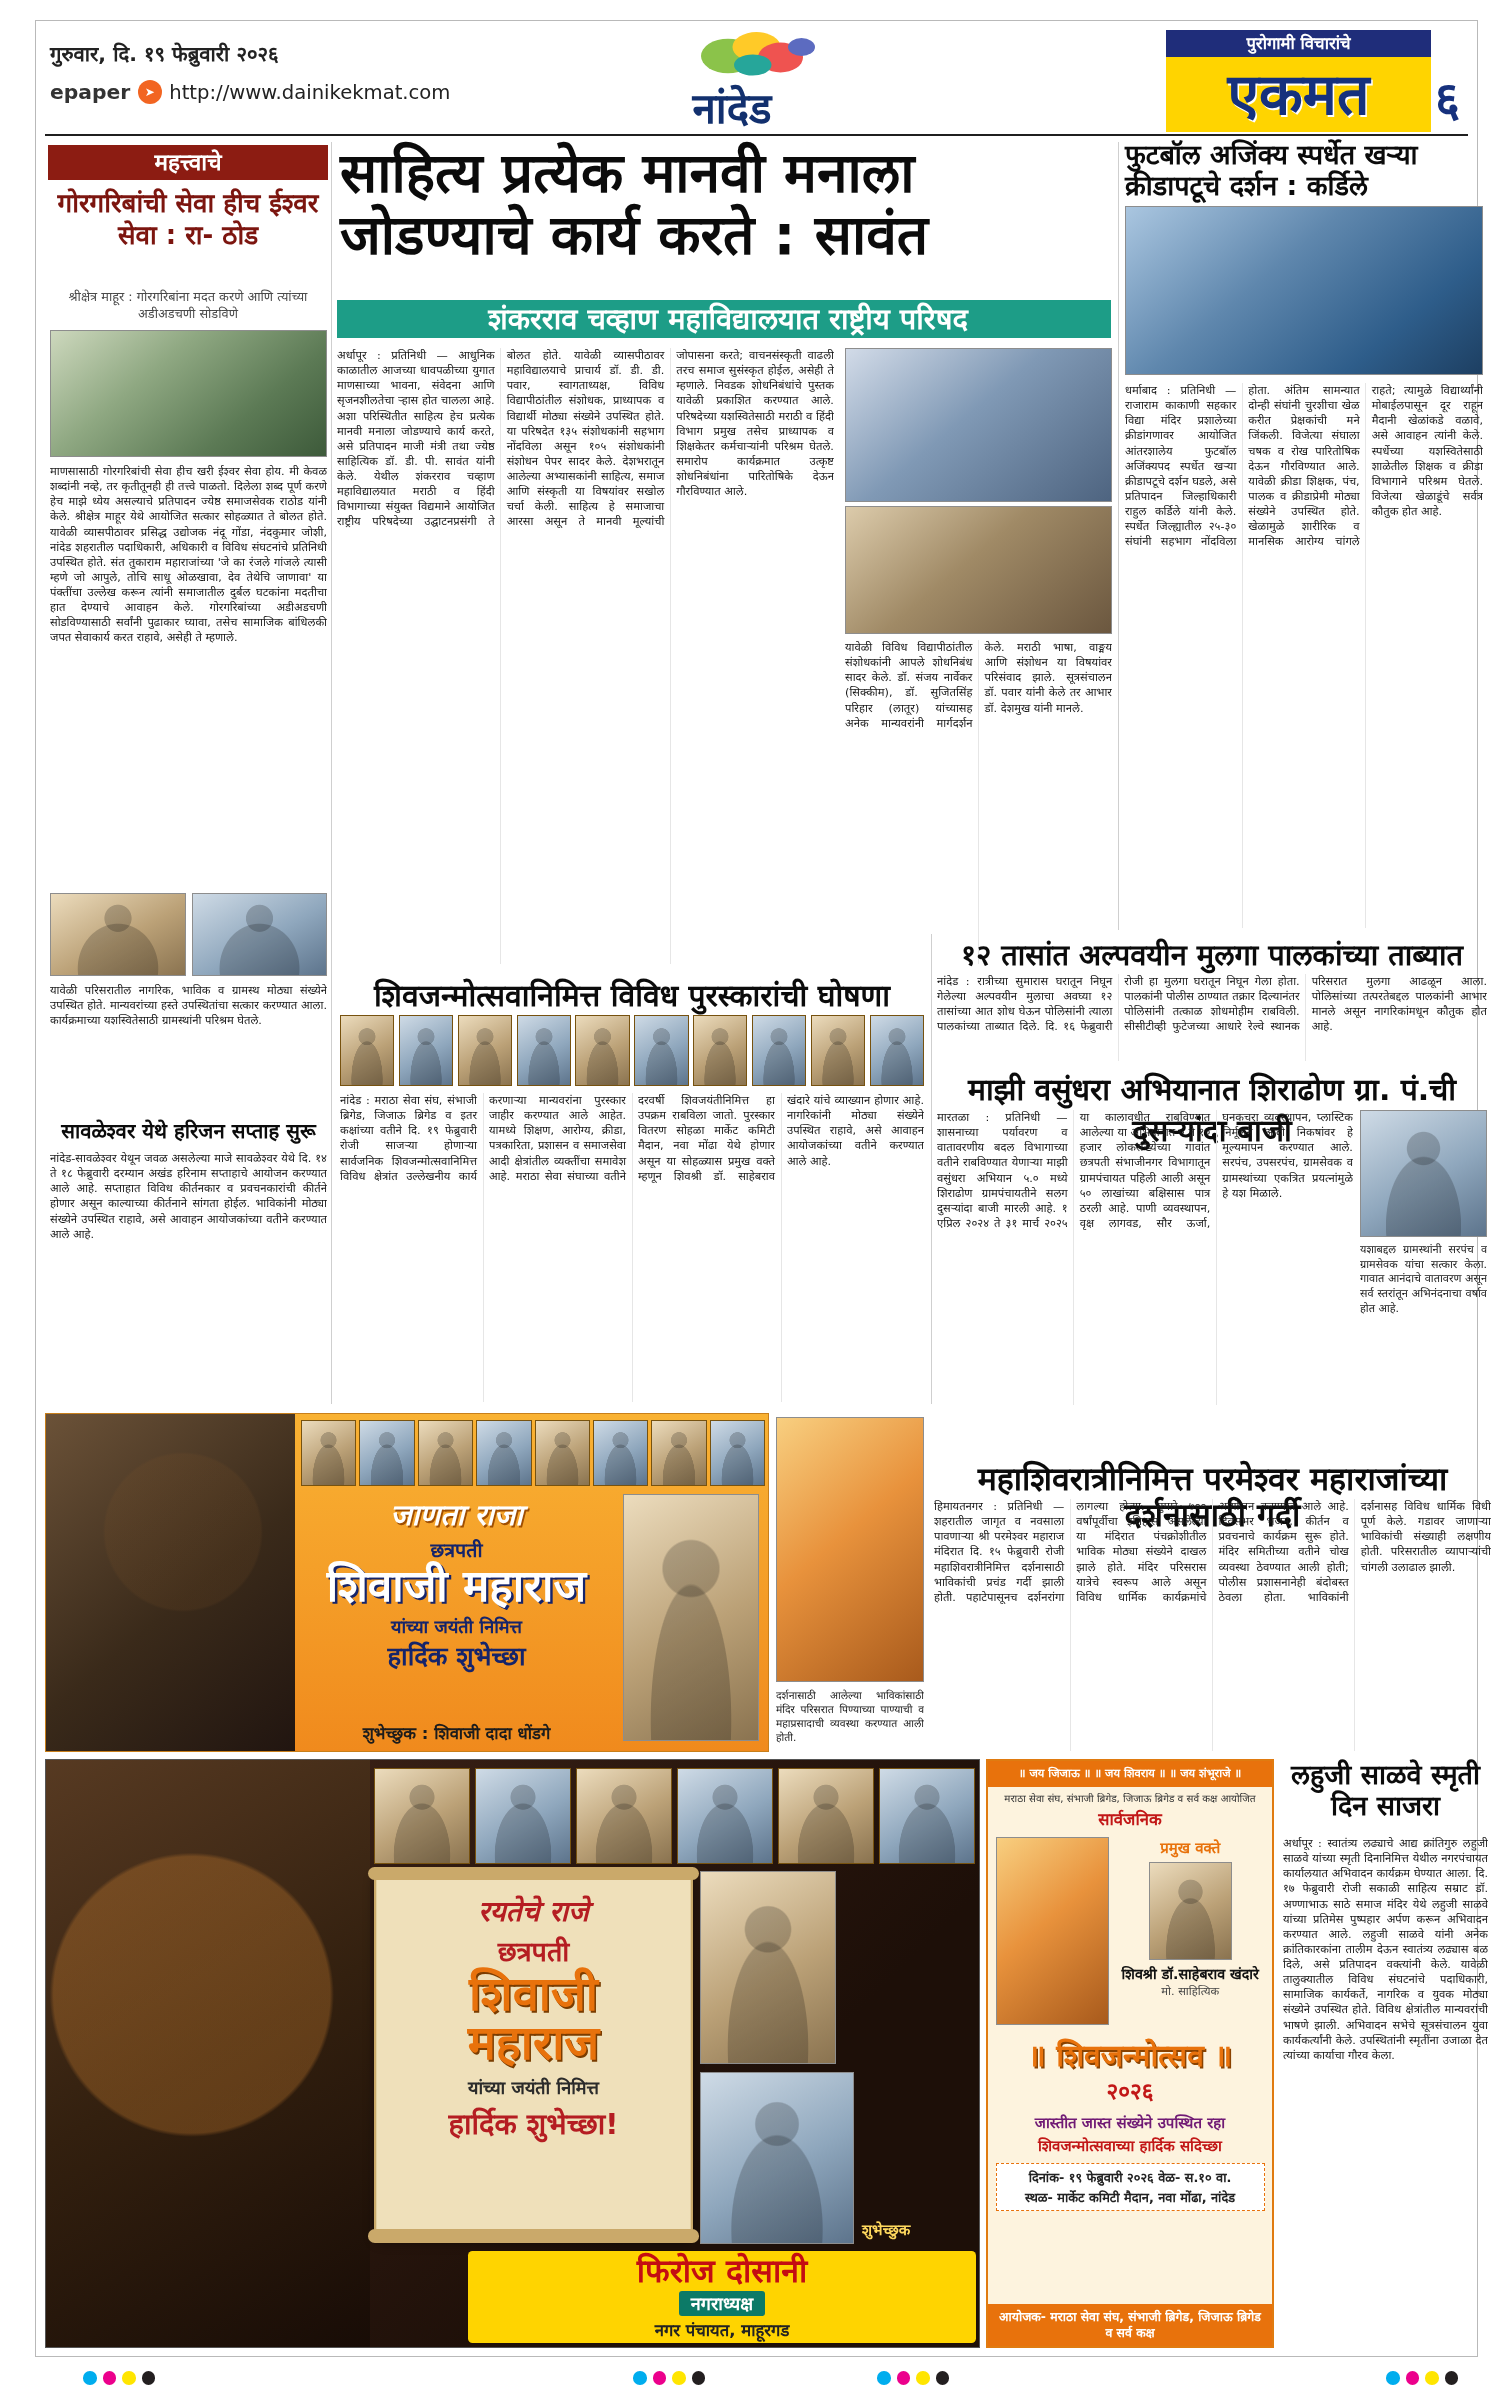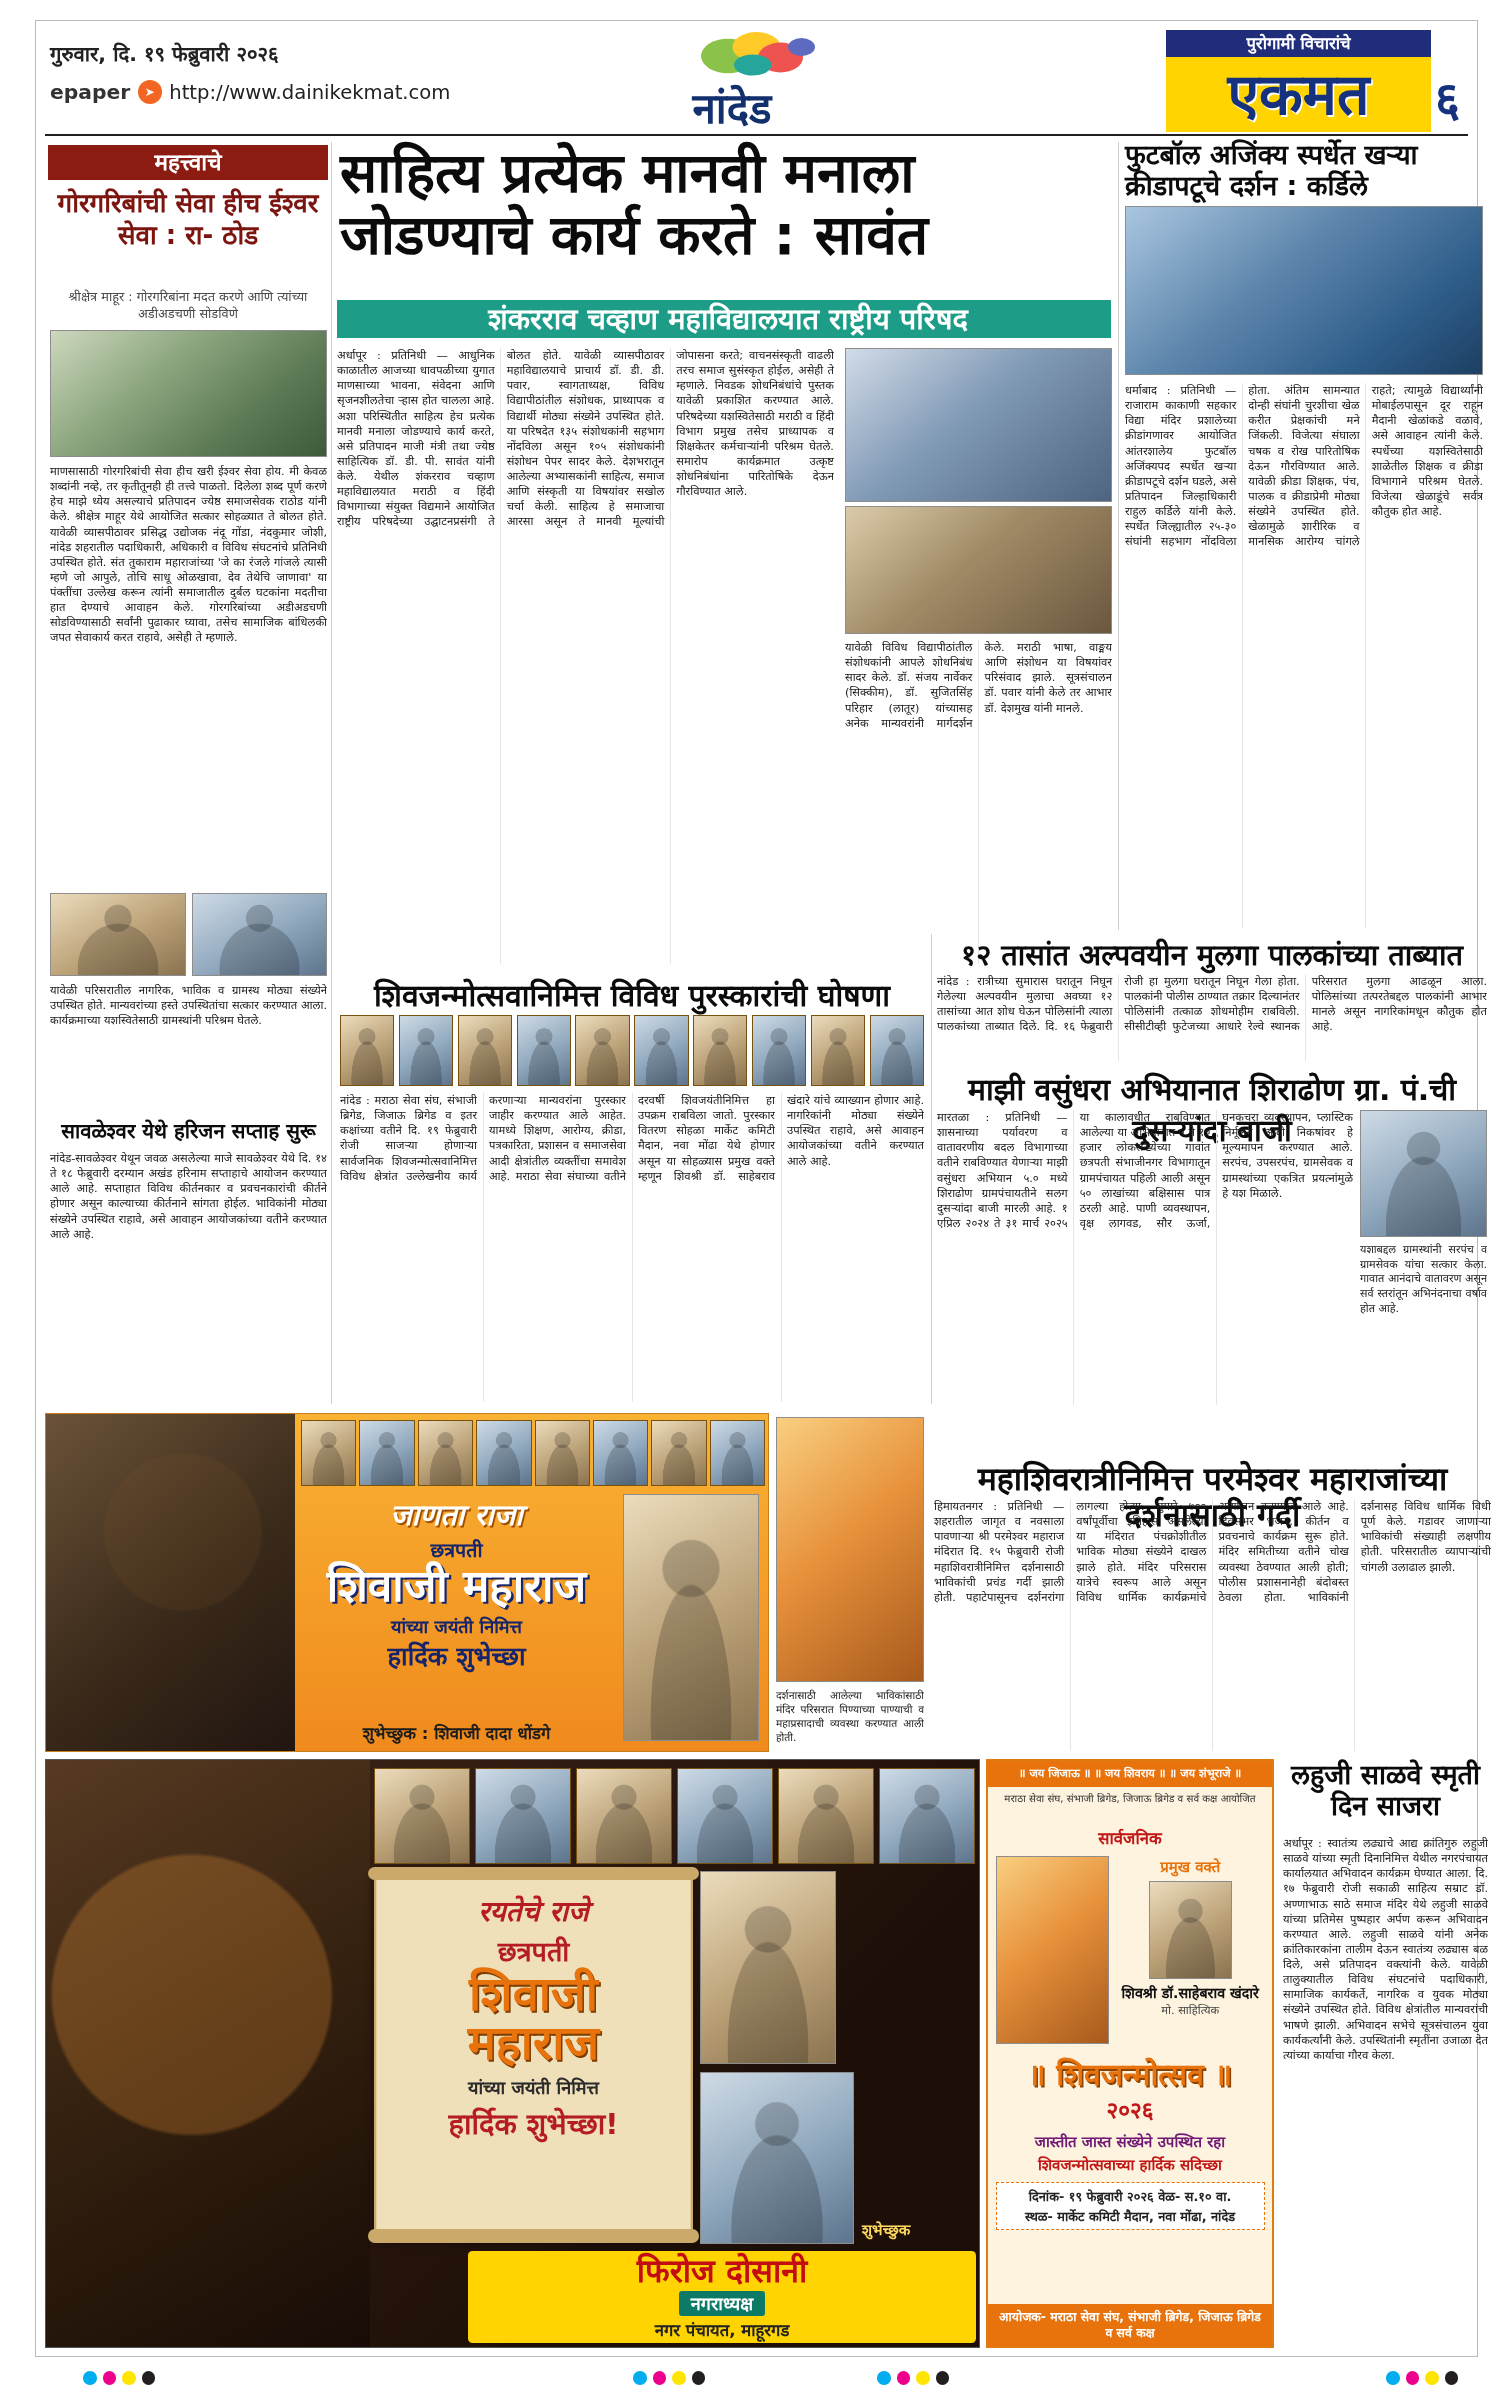--- a/index.html
+++ b/index.html
@@ -169,21 +169,21 @@
     <div class="abs center" style="left:422px;top:491px;width:508px;height:92px;background:#ffd400;border-radius:4.5px;padding-top:3px;">
       <div style="font-size:32px;font-weight:bold;color:#c40d12;line-height:1.1;">फिरोज दोसानी</div>
       <div style="display:inline-block;background:#0c7a67;color:#fff;font-size:18px;font-weight:bold;padding:0.8px 12px;border-radius:3px;margin-top:1.5px;">नगराध्यक्ष</div>
       <div style="font-size:16.6px;font-weight:bold;color:#222;margin-top:1.5px;">नगर पंचायत, माहूरगड</div>
     </div>
   </div>
 
   <div class="abs ad3" style="left:986px;top:1759px;width:288px;height:589px;">
     <div style="background:#e8720c;color:#fff;font-size:11.3px;text-align:center;height:25.6px;line-height:25.6px;font-weight:bold;">॥ जय जिजाऊ ॥   ॥ जय शिवराय ॥   ॥ जय शंभूराजे ॥</div>
     <div class="center" style="font-size:10.2px;color:#333;width:92%;margin:4.5px auto 0;">मराठा सेवा संघ, संभाजी ब्रिगेड, जिजाऊ ब्रिगेड व सर्व कक्ष आयोजित</div>
-    <div class="center" style="font-size:16.6px;font-weight:bold;color:#c21717;margin-top:21px;">सार्वजनिक</div>
+    <div class="center" style="font-size:16.6px;font-weight:bold;color:#c21717;margin-top:2px;">सार्वजनिक</div>
     <div style="display:flex;margin-top:7px;">
       <div class="photo ph-orange" style="width:113px;height:188px;margin-left:7.5px;"></div>
       <div class="center" style="flex:1;padding:0 6px;">
         <div style="font-size:15px;font-weight:bold;color:#e8720c;">प्रमुख वक्ते</div>
         <div class="photo ph-port" style="width:83px;height:98px;margin:4.5px auto;"></div>
         <div style="font-size:14.3px;font-weight:bold;color:#111;">शिवश्री डॉ.साहेबराव खंदारे</div>
         <div style="font-size:11.3px;color:#444;">मो. साहित्यिक</div>
       </div>
     </div>
     <div class="center" style="font-size:30px;font-weight:bold;color:#e8720c;margin-top:9px;text-shadow:1.5px 1.5px 0 #8a4200;">॥ शिवजन्मोत्सव ॥</div>

